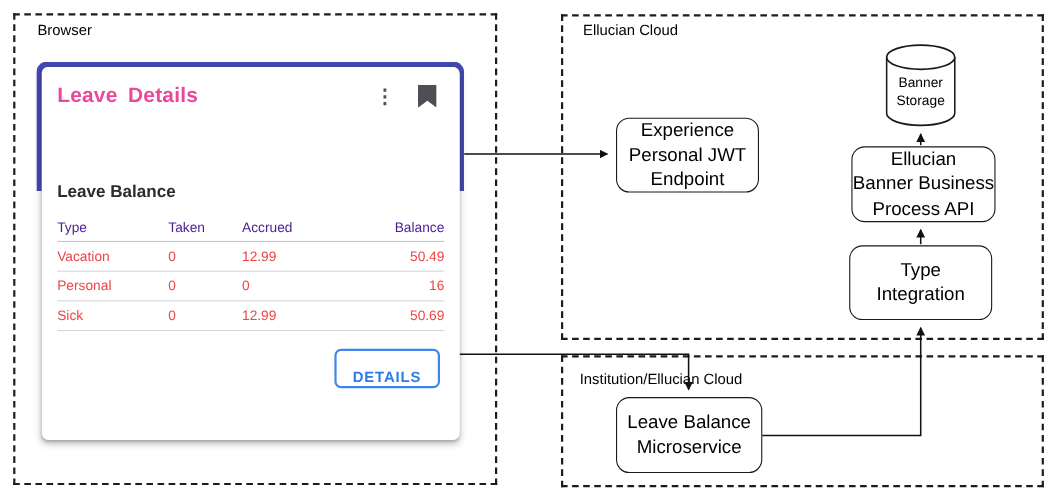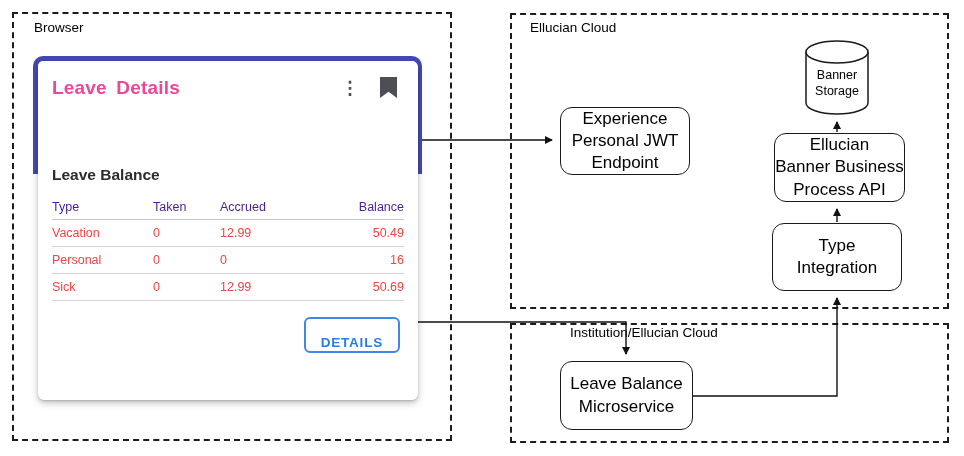--- a/index.html
+++ b/index.html
@@ -52,21 +52,21 @@
 
   <div class="region" style="left:12px;top:12px;width:440px;height:429px;">
     <span class="region-label" style="left:20px;top:6px;">Browser</span>
   </div>
 
   <div class="region" style="left:510px;top:13px;width:439px;height:296px;">
     <span class="region-label" style="left:18px;top:5px;">Ellucian Cloud</span>
   </div>
 
   <div class="region" style="left:510px;top:323px;width:439px;height:120px;">
-    <span class="region-label" style="left:15px;top:0;margin-left:43px;">Institution/Ellucian Cloud</span>
+    <span class="region-label" style="left:15px;top:12px;">Institution/Ellucian Cloud</span>
   </div>
 
   <div class="card-frame"></div>
   <div class="card">
     <div class="card-title">Leave Details</div>
     <button class="kebab">⋮</button>
     <button class="bookmark"></button>
     <div class="section-title">Leave Balance</div>
 
     <div class="lb-table">

